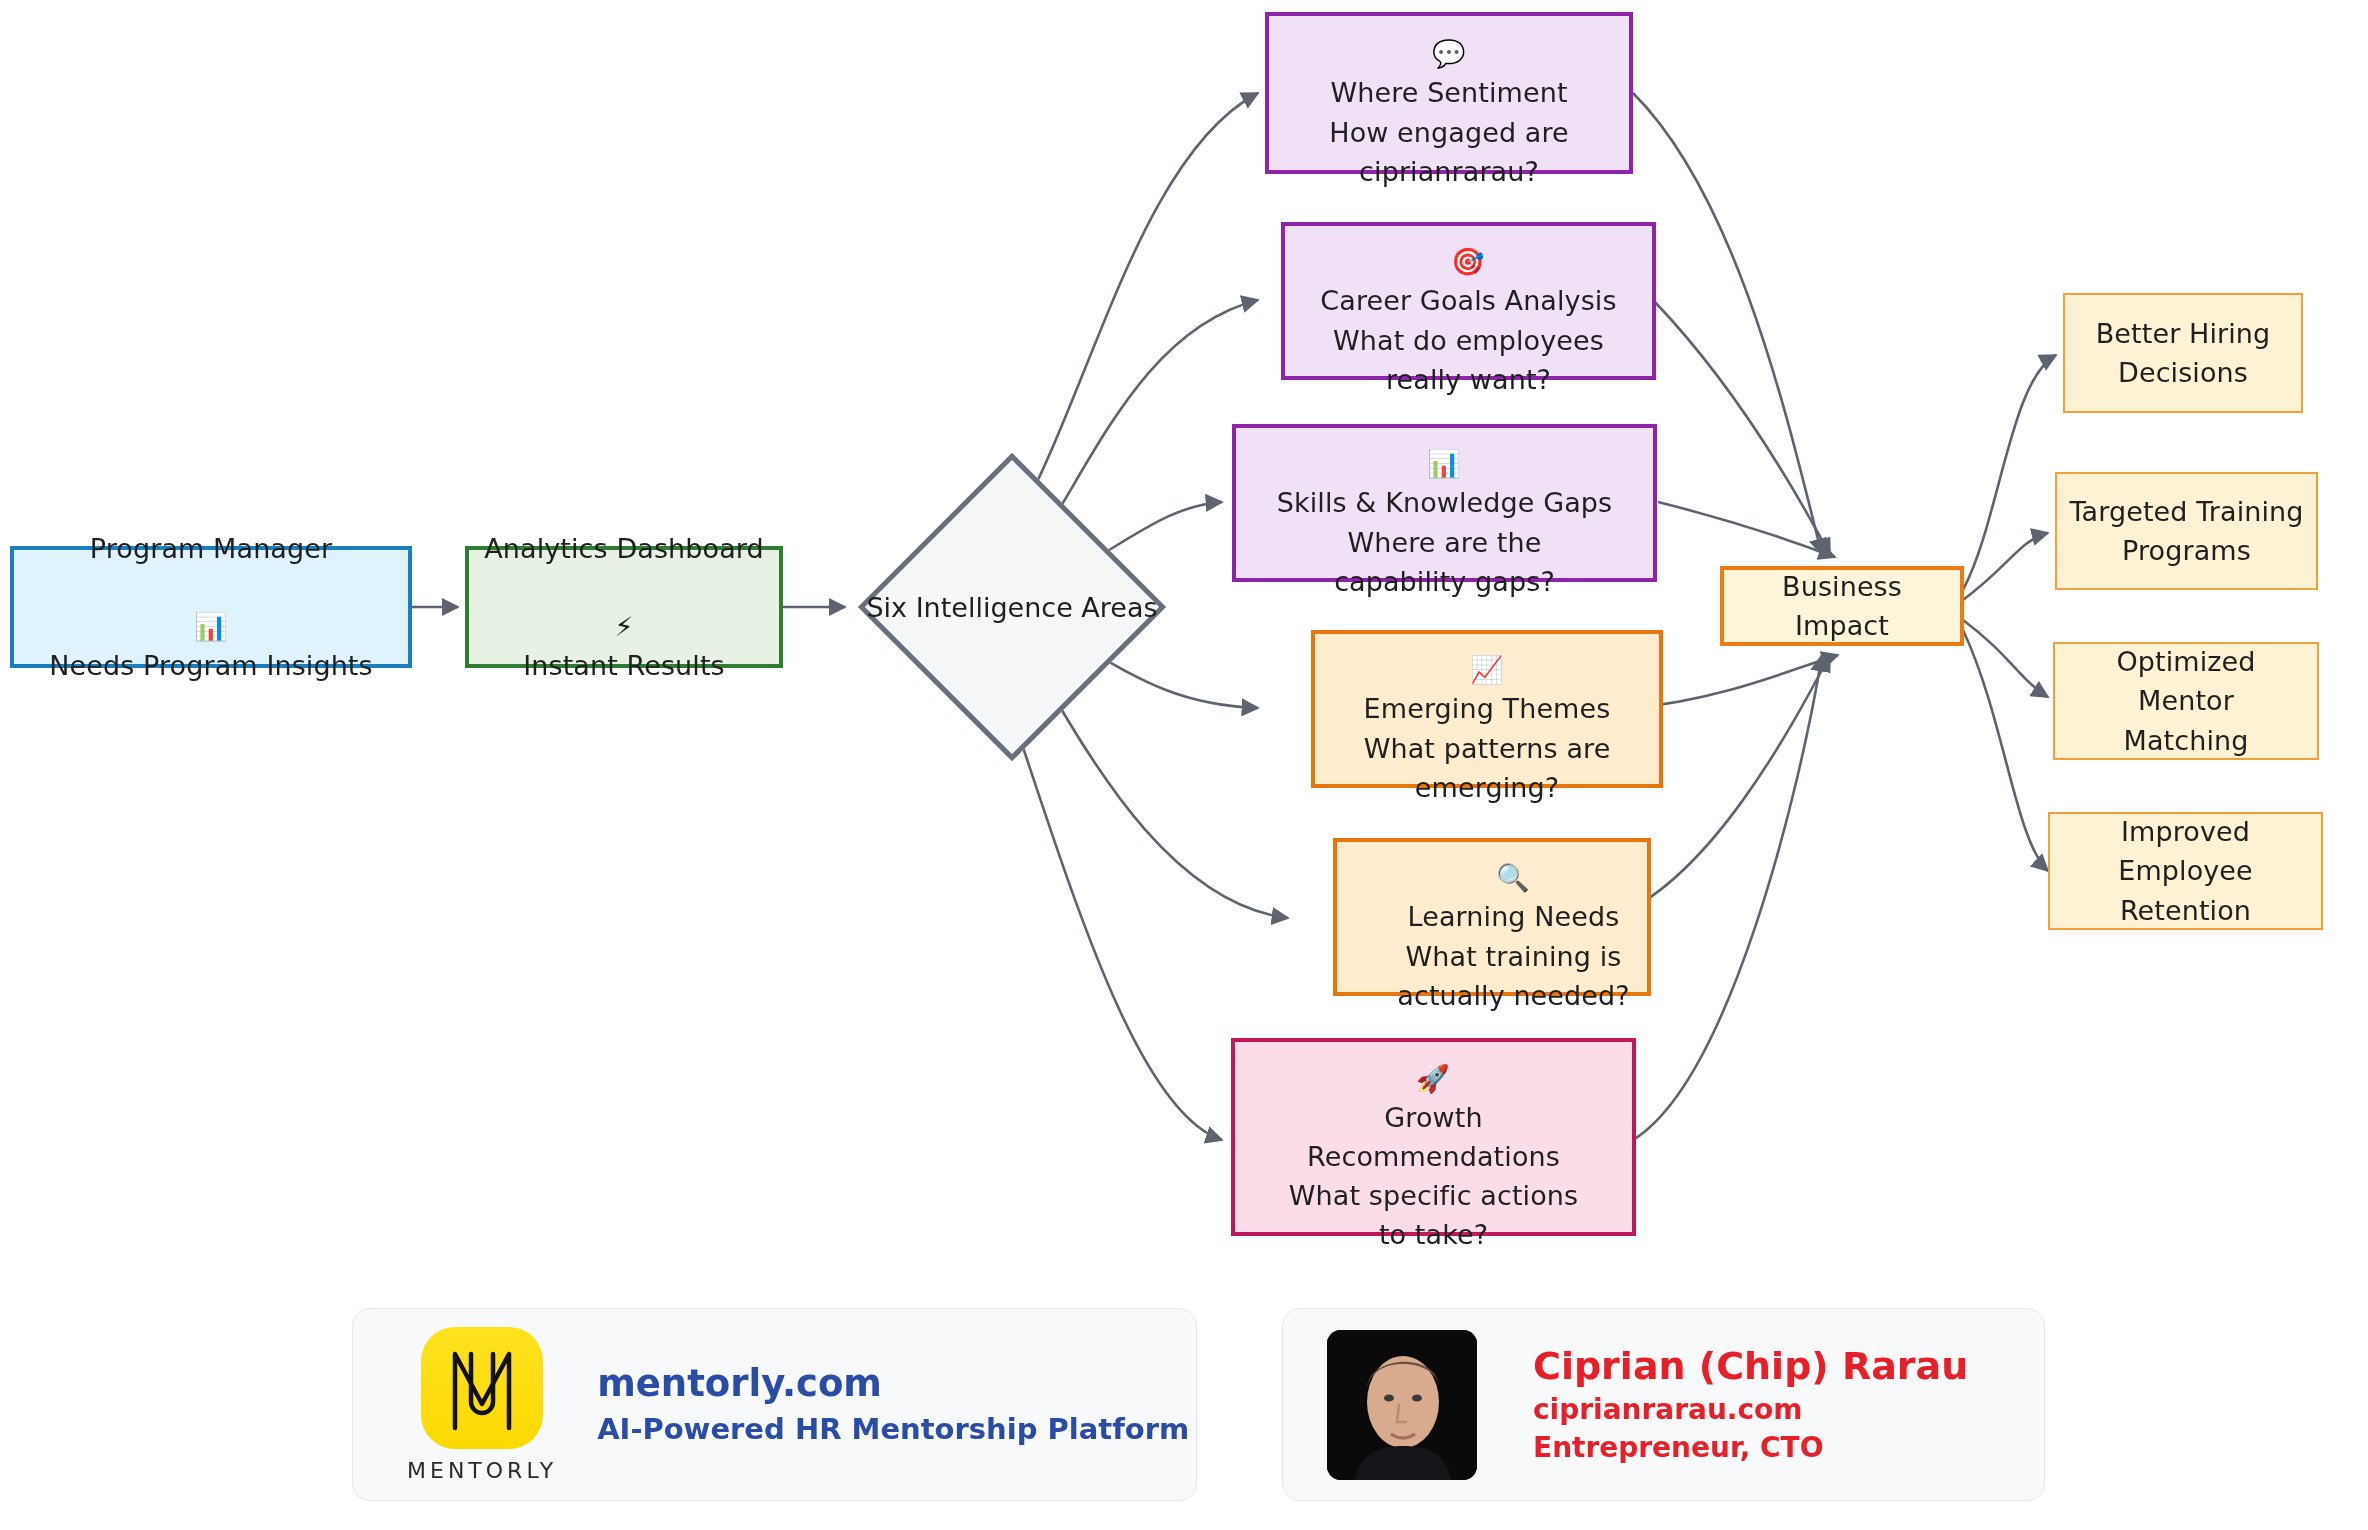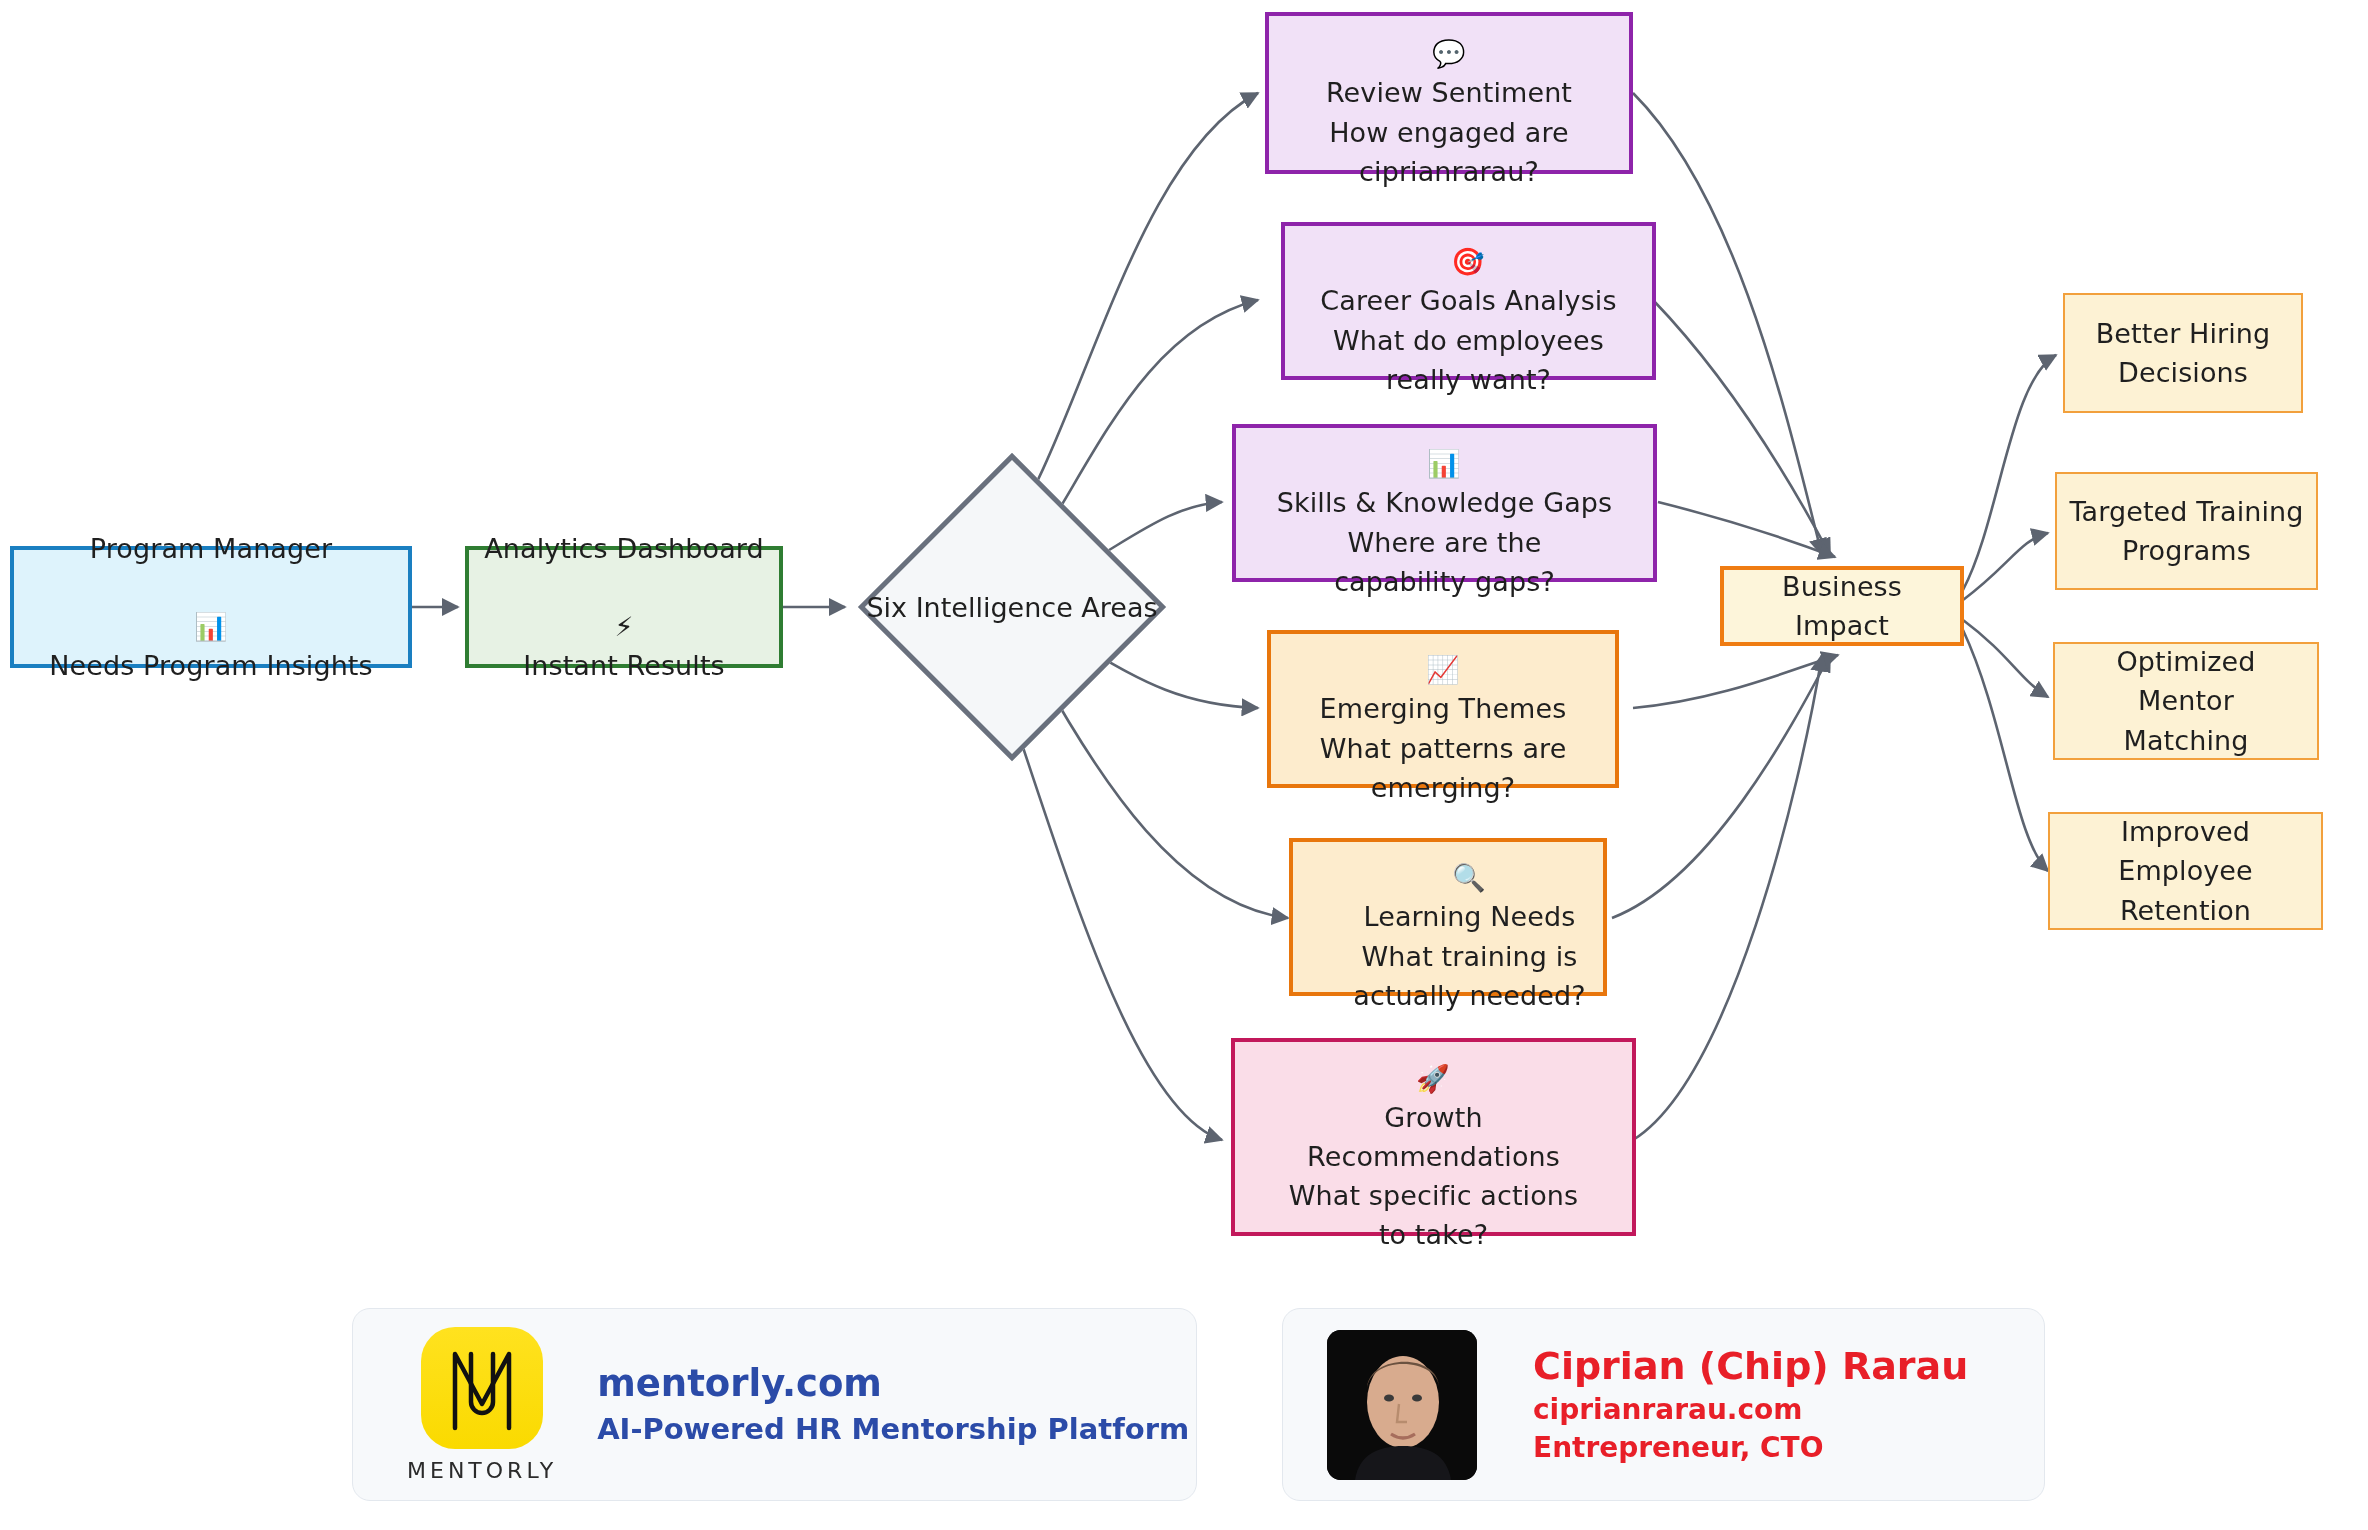--- a/index.html
+++ b/index.html
@@ -9,21 +9,21 @@
   svg#edges{position:absolute;left:0;top:0;width:2368px;height:1530px;overflow:visible;}
 
   .node{position:absolute;box-sizing:border-box;display:flex;align-items:center;
         justify-content:center;text-align:center;line-height:1.45;color:#1f1f1f;
         font-size:27px;letter-spacing:.1px;}
   .node .inner{padding:0 10px;white-space:pre-line;}
 
   .n-blue  {background:#def3fc;border:4px solid#1a7fc1;}
   .n-green {background:#e7f2e4;border:4px solid#2f7d32;}
   .n-purple{background:#f1e1f7;border:4px solid#8e24aa;}
-  .n-orange{background:#fdeccd;border:4px solid#e8760c;}
+  .n-orange{background:#fdeccd;border:4px solid#e8760c;margin-left:44px;}
   .n-pink  {background:#fadde8;border:4px solid#c2185b;}
   .n-cream {background:#fdf5da;border:4px solid#ef7c12;}
   .n-cream-thin{background:#fdf2d4;border:2.5px solid#f2a03c;}
 
   .diamond{position:absolute;}
   .diamond .shape{position:absolute;inset:0;background:#f5f7f9;
         border:5px solid#69707d;transform:rotate(45deg);}
   .diamond .dlabel{position:absolute;inset:0;display:flex;align-items:center;
         justify-content:center;font-size:27px;color:#1f1f1f;}
 
@@ -101,21 +101,21 @@
   <div class="diamond" style="left:903px;top:498px;width:218px;height:218px;">
     <div class="shape"></div>
     <div class="dlabel" style="left:-45px;right:-45px;justify-content:center;">
       <span>Six Intelligence Areas</span>
     </div>
   </div>
 
   <div class="node n-purple" style="left:1265px;top:12px;width:368px;height:162px;">
     <div class="inner">
       <span class="emo">💬</span>
-      <span>Review Sentiment</span><br><span>How engaged are
+      <span>Where Sentiment</span><br><span>How engaged are
 ciprianrarau?</span>
     </div>
   </div>
 
   <div class="node n-purple" style="left:1265px;top:222px;width:375px;height:158px;margin-left:16px;">
     <div class="inner">
       <span class="emo">🎯</span>
       <span>Career Goals Analysis</span><br><span>What do employees
 really want?</span>
     </div>

